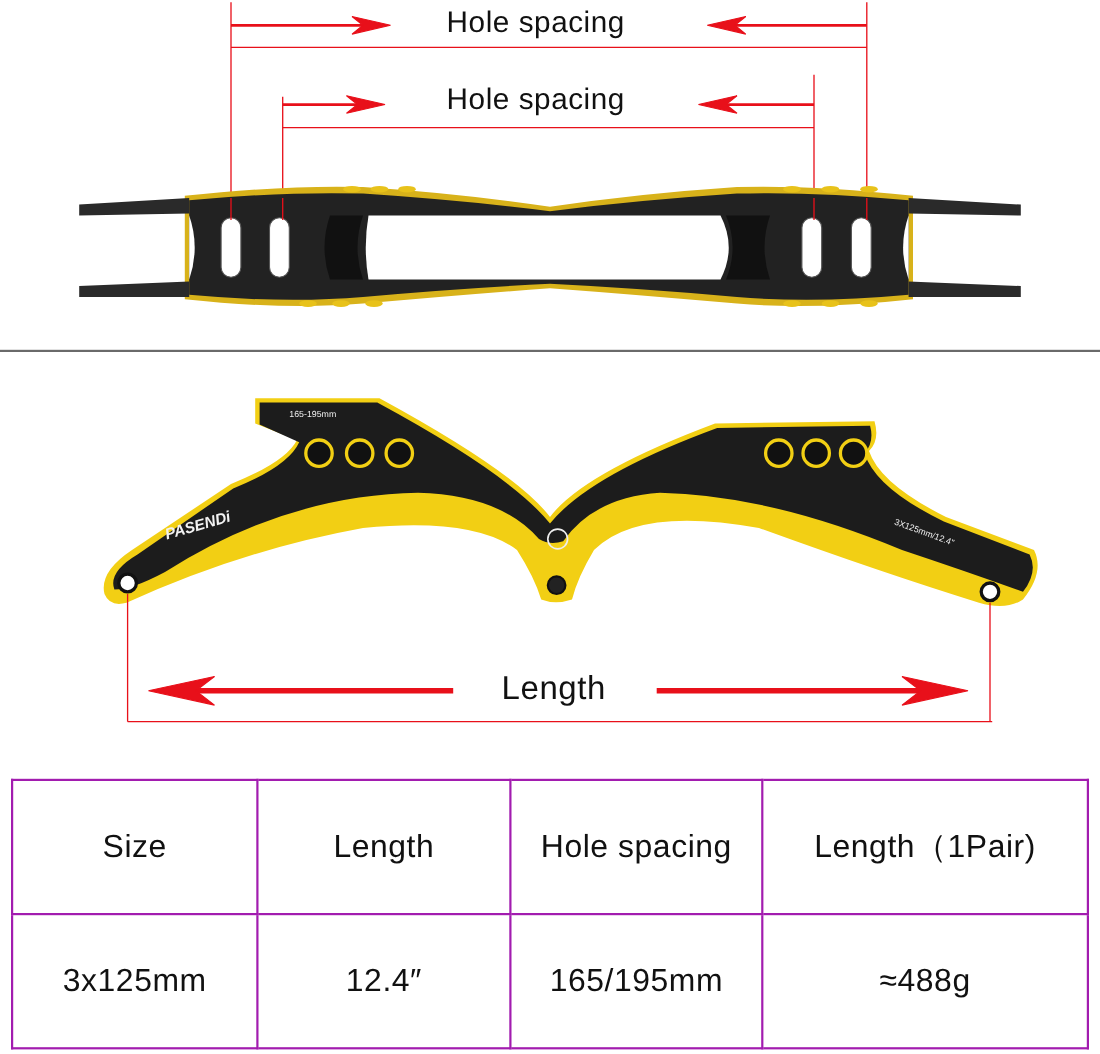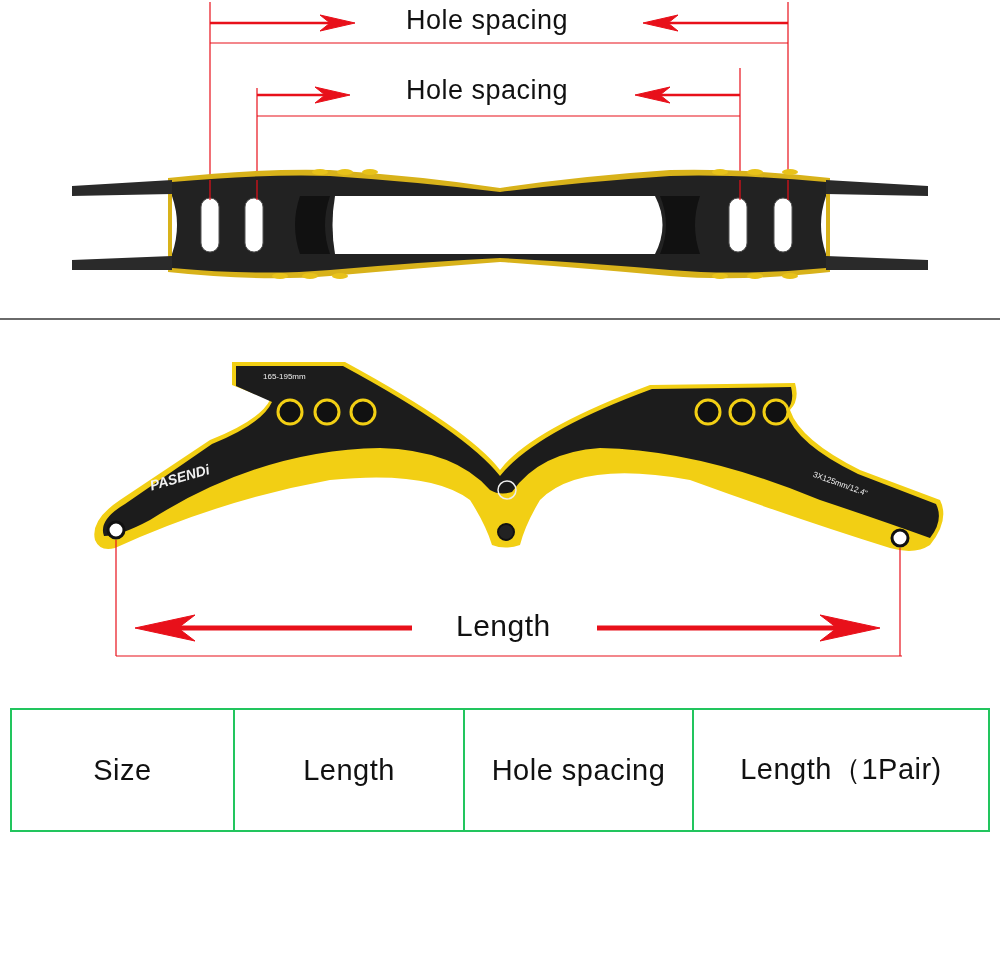--- a/index.html
+++ b/index.html
@@ -2,21 +2,21 @@
 <html><head>
   <meta charset="utf-8">
   <style>
     html, body { margin: 0; padding: 0; background: #ffffff; }
     body { width: 1000px; height: 958px; position: relative; overflow: hidden;
            font-family: "Liberation Sans", "DejaVu Sans", sans-serif; color: #111; }
     .dim-label { position: absolute; font-size: 27px; color: #111; white-space: nowrap; letter-spacing: 0.5px; }
     .divider { position: absolute; left: 0; top: 318px; width: 1000px; height: 2px; background: #6a6a6a; }
     svg { position: absolute; left: 0; top: 0; }
     table.spec { position: absolute; left: 10px; top: 708px; width: 980px; border-collapse: collapse; }
-    table.spec td { border: 2px solid #22c55e; text-align: center; vertical-align: middle;
+    table.spec td { border: 2px solid #a21caf; text-align: center; vertical-align: middle;
                     font-size: 29px; color: #111; letter-spacing: 0.5px; }
     table.spec tr { height: 122px; }
     .tiny { position: absolute; font-size: 8px; color: #eee; white-space: nowrap; }
     .brand { position: absolute; font-size: 14px; font-weight: bold; font-style: italic; color: #f2f2f2; white-space: nowrap; }
   </style>
 </head>
 <body>
 
 <svg width="1000" height="320" viewBox="0 0 1000 320">
 
@@ -140,14 +140,20 @@
 <div class="dim-label" style="left:456px; top:609px; font-size:30px;">Length</div>
 
 <table class="spec">
   <tbody>
       <tr>
     <td style="width:219px;">Size</td>
     <td style="width:226px;">Length</td>
     <td style="width:225px;">Hole spacing</td>
     <td>Length（1Pair)</td>
   </tr>
+  <tr>
+    <td>3x125mm</td>
+    <td>12.4″</td>
+    <td>165/195mm</td>
+    <td>≈488g</td>
+  </tr>
 </tbody>
   </table>
 
 </body></html>

